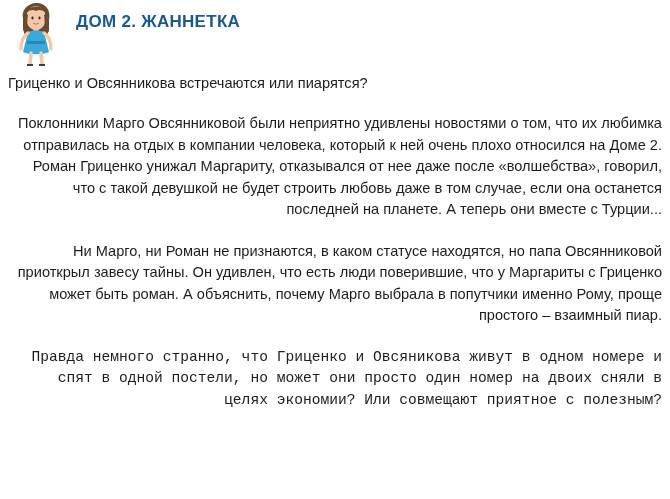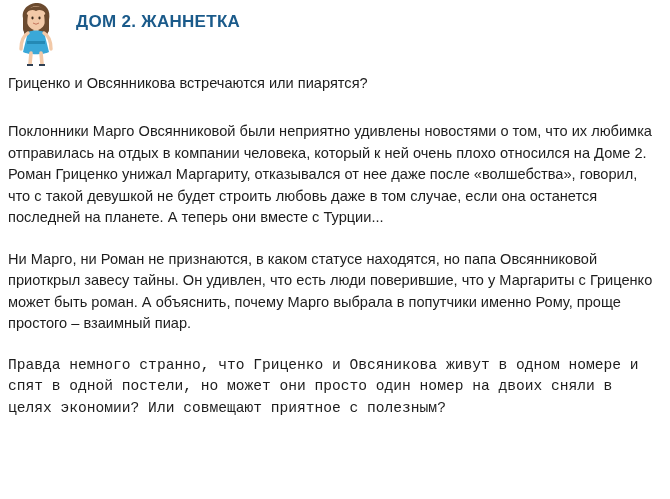--- a/index.html
+++ b/index.html
@@ -47,28 +47,28 @@
   .article {
     position: absolute;
     left: 8px;
     top: 74px;
     width: 654px;
   }
   .lead {
     font-size: 14.6px;
     line-height: 19px;
     color: #1d1d1d;
-    margin: 0 0 28px 0;
+    margin: 0 0 20px 0;
   }
   .para {
     font-size: 14.6px;
     line-height: 21.5px;
     color: #1d1d1d;
     margin: 4px 0 20px 0;
-    text-align: left;
+    text-align: right;
   }
   .para:last-child { margin-bottom: 0; font-family: Liberation Mono, monospace; }
 </style>
 </head>
 <body>
 
 <div class="page">
 
   <div class="header">
 

